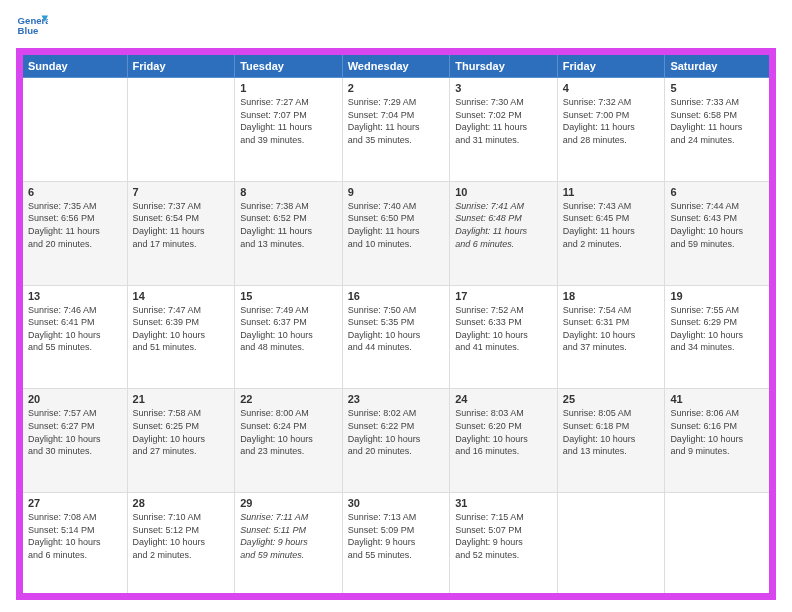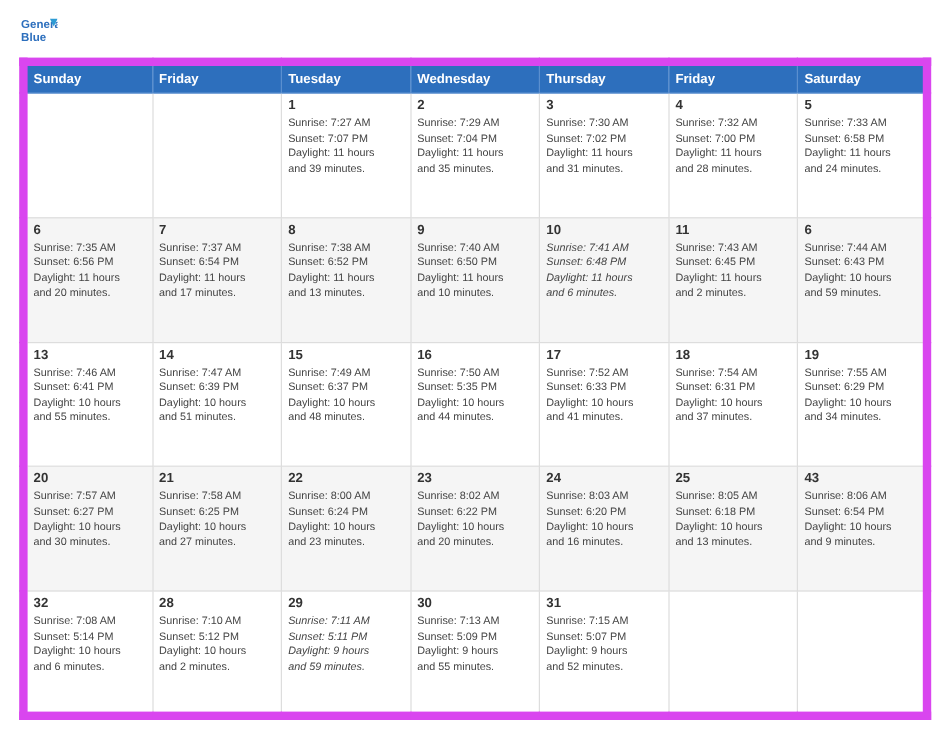--- a/index.html
+++ b/index.html
@@ -299,30 +299,30 @@
 and 16 minutes.</div>
           </td>
           <td>
             <span class="day-num">25</span>
             <div class="day-info" style="white-space: pre-line;">Sunrise: 8:05 AM
 Sunset: 6:18 PM
 Daylight: 10 hours
 and 13 minutes.</div>
           </td>
           <td>
-            <span class="day-num">43</span>
+            <span class="day-num">41</span>
             <div class="day-info" style="white-space: pre-line;">Sunrise: 8:06 AM
-Sunset: 6:54 PM
+Sunset: 6:16 PM
 Daylight: 10 hours
 and 9 minutes.</div>
           </td>
         </tr>
         <tr>
           <td>
-            <span class="day-num">32</span>
+            <span class="day-num">27</span>
             <div class="day-info" style="white-space: pre-line;">Sunrise: 7:08 AM
 Sunset: 5:14 PM
 Daylight: 10 hours
 and 6 minutes.</div>
           </td>
           <td>
             <span class="day-num">28</span>
             <div class="day-info" style="white-space: pre-line;">Sunrise: 7:10 AM
 Sunset: 5:12 PM
 Daylight: 10 hours

